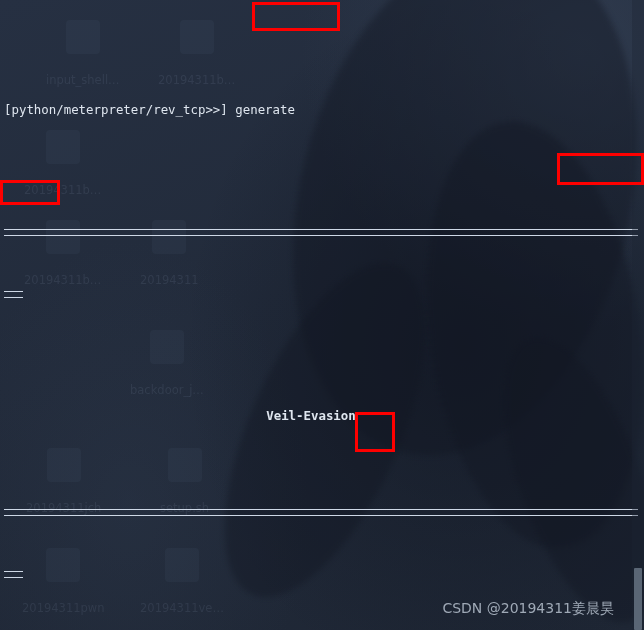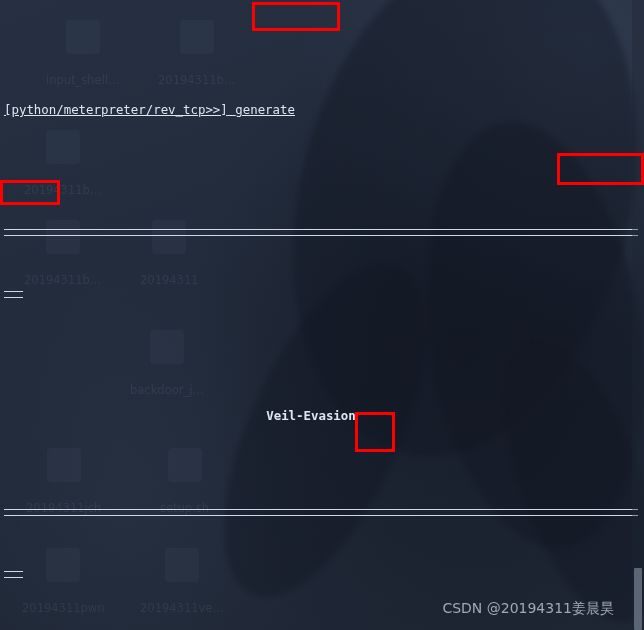--- a/index.html
+++ b/index.html
@@ -150,21 +150,21 @@
   <div class="lbl">20194311pwn</div>
 </div>
 <div class="deskicon" style="left:140px;top:548px;">
   <div class="glyph"></div>
   <div class="lbl">20194311ve…</div>
 </div>
 
 <div id="term">
 
   
-  <div class="row" style="height:28px;line-height:28px;text-decoration:underline;"><span>[python/meterpreter/rev_tcp&gt;&gt;]</span><span> </span><span>generate</span></div>
+  <div class="row" style="height:28px;line-height:28px;"><span>[python/meterpreter/rev_tcp&gt;&gt;]</span><span> </span><span>generate</span></div>
 
   
   <div class="sep" style="height:14px;"><span class="dbl"></span></div>
   <div class="sep partial" style="height:26px;"><span class="dbl"></span></div>
 
   
   <div class="row center bold">Veil-Evasion</div>
 
   <div class="sep" style="height:14px;"><span class="dbl"></span></div>
   <div class="sep partial" style="height:22px;"><span class="dbl"></span></div>

